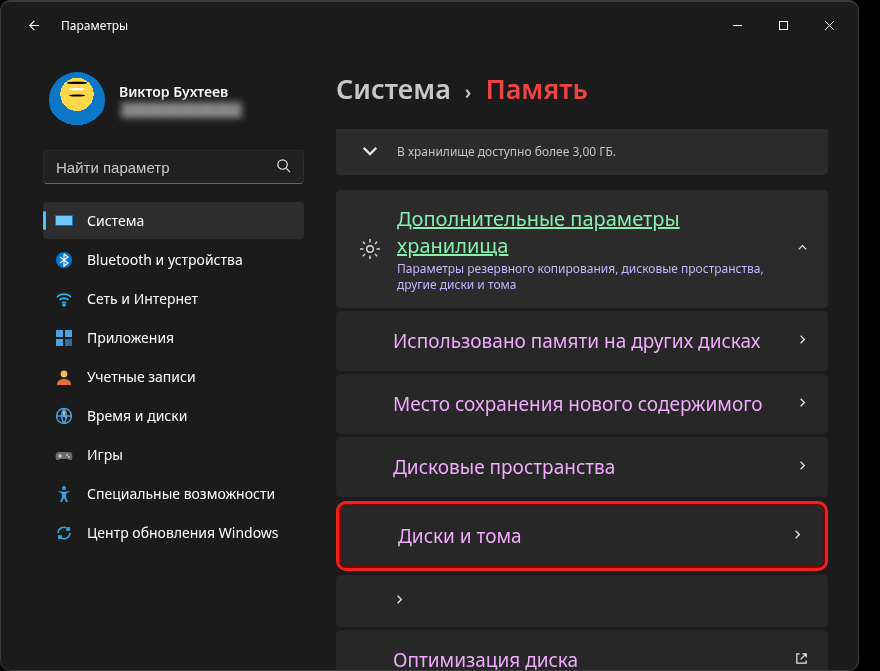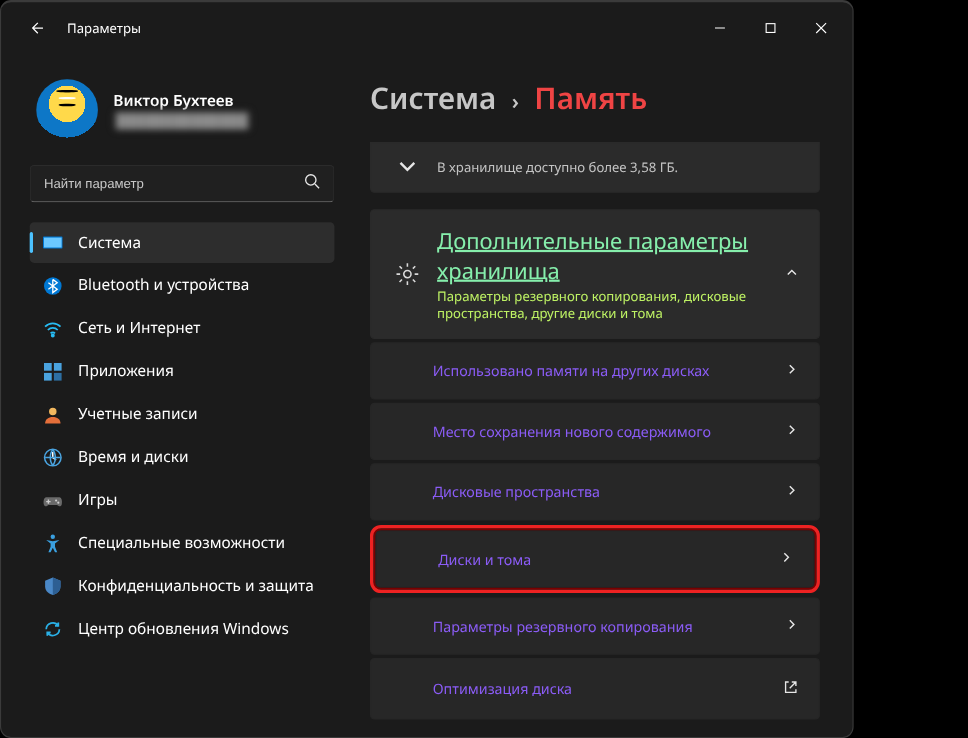--- a/index.html
+++ b/index.html
@@ -1,52 +1,52 @@
 <!DOCTYPE html>
 <html><head>
 <meta charset="utf-8">
 <style>
   * { box-sizing: border-box; margin: 0; padding: 0; }
   html, body { width: 880px; height: 671px; overflow: hidden; background: #0f0f0f; }
   body { font-family: "Segoe UI", -apple-system, system-ui, sans-serif; color: #fff; background:#000; }
 
   .window {
     position: relative;
-    width: 776px; height: 671px;
+    width: 859px; height: 671px;
     background: #1b1b1b;
     border: 1px solid #3b3b3b; border-top: 2px solid #3b3b3b;
     border-radius: 10px;
     overflow: hidden;
   }
 
   
   .titlebar { display:flex; align-items:center; justify-content:space-between; height:46px; padding:0 6px 0 20px;}
   .titlebar-left { display:flex; align-items:center; gap:18px;}
   .back-arrow { width:22px; height:22px; display:flex; align-items:center; justify-content:center; color:#fff; font-size:15px;}
   .win-title { font-size:12px; color:#fff; }
   .win-controls { display:flex; }
   .win-btn { width:46px; height:32px; display:flex; align-items:center; justify-content:center; color:#fff;}
   .win-btn svg { stroke:#fff; }
 
   
   .content { display:flex; height:calc(100% - 46px); }
-  .sidebar { width:315px; padding: 24px 12px 10px 26px; overflow:hidden auto; }
+  .sidebar { width:315px; padding: 24px 12px 10px 42px; overflow:hidden auto; }
   .main { flex:1; padding: 22px 30px 10px 20px; overflow:auto;}
 
   
   .profile { display:flex; align-items:center; gap:14px; margin-bottom:22px; padding-left:6px;}
   .avatar { width:56px; height:56px; border-radius:50%; background: radial-gradient(circle at 50% 40%, #ffd94a 0 38%, #0d77c7 38% 70%, #1b1b1b 70%); position:relative; overflow:hidden;}
   .avatar::after { content:""; position:absolute; top:40%; left:30%; width:40%; height:5%; background:#000; border-radius:40%; box-shadow: 0 -9px 0 #fff, -3px -18px 0 #000, 3px -18px 0 #000; transform:scale(.7);}
   .profile-name { font-size:14px; font-weight:600;}
   .profile-email { font-size:12px; color:#8a8a8a; filter:blur(3px);}
   .profile-email span{ background:#333; padding:1px 3px; border-radius:4px;}
 
   
   .search { display:flex; align-items:center; background:#202020; border:1px solid #2b2b2b; border-bottom:1px solid #666; border-radius:4px; padding:0 12px; height:34px; margin-bottom:18px;}
-  .search input { flex:1; background:transparent; border:none; color:#f9a8d4; font-size:12px; outline:none;}
+  .search input { flex:1; background:transparent; border:none; color:#f9a8d4; font-size:15px; outline:none;}
   .search input::placeholder { color:#c7c7c7;}
   .search .s-icon { color:#e6e6e6; font-size:14px;}
 
   
   .nav { display:flex; flex-direction:column; gap:2px;}
   .nav-item { display:flex; align-items:center; gap:14px; height:37px; border-radius:4px; padding:0 10px 0 12px; font-size:14px; color:#fff; position:relative;}
   .nav-item.active { background:#2d2d2d;}
   .nav-item.active::before { content:""; position:absolute; left:0; top:9px; bottom:9px; width:3px; background:#4cc2ff; border-radius:3px;}
   .nav-icon { width:18px; height:18px; display:flex; align-items:center; justify-content:center; flex:0 0 18px;}
   .nav-icon svg { width:18px; height:18px;}
@@ -56,28 +56,28 @@
   .crumbs .root { color:#c7c7c7; font-weight:600;}
   .crumbs .sep { color:#c7c7c7; font-size:19px;}
   .crumbs .cur { color:#ef4444;}
 
   
   .card { background:#2b2b2b; border:1px solid #2a2a2a; border-radius:4px; margin-bottom:3px; }
   .card-row { display:flex; align-items:center; padding:14px 18px 14px 22px; gap:16px;}
   .card-icon { width:22px; height:22px; display:flex; align-items:center; justify-content:center; color:#e0e0e0; flex:0 0 22px;}
   .card-text { flex:1; min-width:0;}
   .card-title { font-size:20px; color:#86efac;text-decoration:underline;}
-  .card-sub { font-size:12px; color:#bef264; margin-top:2px; line-height:1.35;}
+  .card-sub { font-size:12px; color:#c4b5fd; margin-top:2px; line-height:1.35;}
   .chev { color:#e6e6e6; font-size:13px;}
   .chev svg { stroke:#e6e6e6; width:13px; height:13px;}
   .open-ext svg { stroke:#e6e6e6; width:15px; height:15px;}
 
   .sub-card { background:#272727; border:1px solid #262626; border-radius:4px; margin:3px 0; }
   .sub-row { display:flex; align-items:center; padding:16px 18px 16px 56px;}
-  .sub-title { flex:1; font-size:13px; color:#8b5cf6;}
+  .sub-title { flex:1; font-size:19px; color:#f0abfc;}
 
   .highlight-ring { border:3px solid #e22; border-radius:10px; box-shadow:0 0 0 2px #7a0000 inset; padding:2px; margin:4px 0;}
 
   .helpers { margin-top:22px; display:flex; flex-direction:column; gap:14px; padding-left:6px;}
   .helper { display:flex; align-items:center; gap:14px; font-size:14px;}
   .helper .lbl-link { color:#eab308;}
   .helper-icon { width:18px;height:18px;display:flex;align-items:center;justify-content:center;color:#d5d5d5;}
 
   
   .main::-webkit-scrollbar, .sidebar::-webkit-scrollbar { width:4px;}
@@ -210,29 +210,20 @@
           <span class="nav-icon">
             <svg viewBox="0 0 18 18" fill="#3aa0e0">
                 <circle cx="9" cy="3" r="2"></circle>
                 <path d="M3 6l6 1 6-1-4 3v3l2 5h-2l-2-4-2 4H5l2-5V9z"></path>
               </svg>
           </span>
           <span>Специальные возможности</span>
         </div>
         <div class="nav-item">
           <span class="nav-icon">
-            <svg viewBox="0 0 18 18">
-                <path d="M9 1l7 3v5c0 5-4 7-7 8-3-1-7-3-7-8V4z" fill="#4a88c7"></path>
-                <path d="M9 1l7 3v5c0 5-4 7-7 8V1z" fill="#2d5f93"></path>
-              </svg>
-          </span>
-          <span>Конфиденциальность и защита</span>
-        </div>
-        <div class="nav-item">
-          <span class="nav-icon">
             <svg viewBox="0 0 18 18" fill="none" stroke="#2ab0e6" stroke-width="1.6">
                 <path d="M3 9a6 6 0 0 1 11-3M15 9a6 6 0 0 1-11 3"></path>
                 <path d="M14 3v3h-3M4 15v-3h3" fill="#2ab0e6"></path>
               </svg>
           </span>
           <span>Центр обновления Windows</span>
         </div>
       </div>
     </div>
 
@@ -244,21 +235,21 @@
       </div>
 
       <div class="card" style="border-top-left-radius:0;border-top-right-radius:0;">
         <div class="card-row" style="padding:10px 18px 12px 22px;">
           <span class="card-icon">
             <svg viewBox="0 0 14 14" fill="none" stroke="#e6e6e6" stroke-width="1.4">
                 <path d="M3 5l4 4 4-4"></path>
               </svg>
           </span>
           <div class="card-text">
-            <div class="card-sub" style="color:#c4c4c4;">В хранилище доступно более 3,58 ГБ.</div>
+            <div class="card-sub" style="color:#c4c4c4;">В хранилище доступно более 3,00 ГБ.</div>
           </div>
           <span class="chev" style="visibility:hidden">›</span>
         </div>
       </div>
 
       <div style="height:12px"></div>
 
       <div class="card">
         <div class="card-row">
           <span class="card-icon">
@@ -312,21 +303,20 @@
             <span class="sub-title">Диски и тома</span>
             <span class="chev"><svg viewBox="0 0 14 14" fill="none" stroke="#e6e6e6" stroke-width="1.4">
                   <path d="M5 3l4 4-4 4"></path>
                 </svg></span>
           </div>
         </div>
       </div>
 
       <div class="sub-card">
         <div class="sub-row">
-          <span class="sub-title">Параметры резервного копирования</span>
           <span class="chev"><svg viewBox="0 0 14 14" fill="none" stroke="#e6e6e6" stroke-width="1.4">
                 <path d="M5 3l4 4-4 4"></path>
               </svg></span>
         </div>
       </div>
 
       <div class="sub-card">
         <div class="sub-row">
           <span class="sub-title">Оптимизация диска</span>
           <span class="open-ext"><svg viewBox="0 0 16 16" fill="none" stroke="#e6e6e6" stroke-width="1.3">

